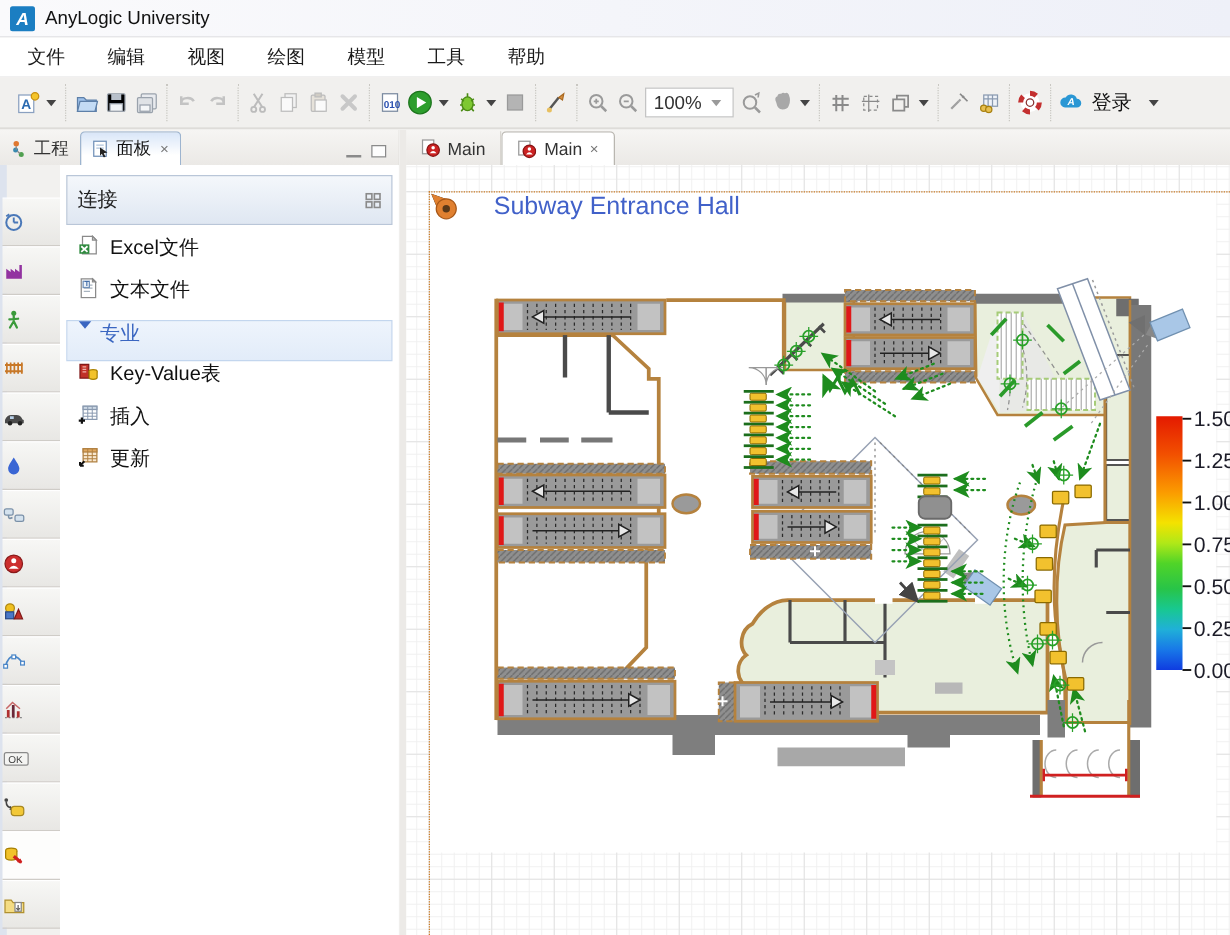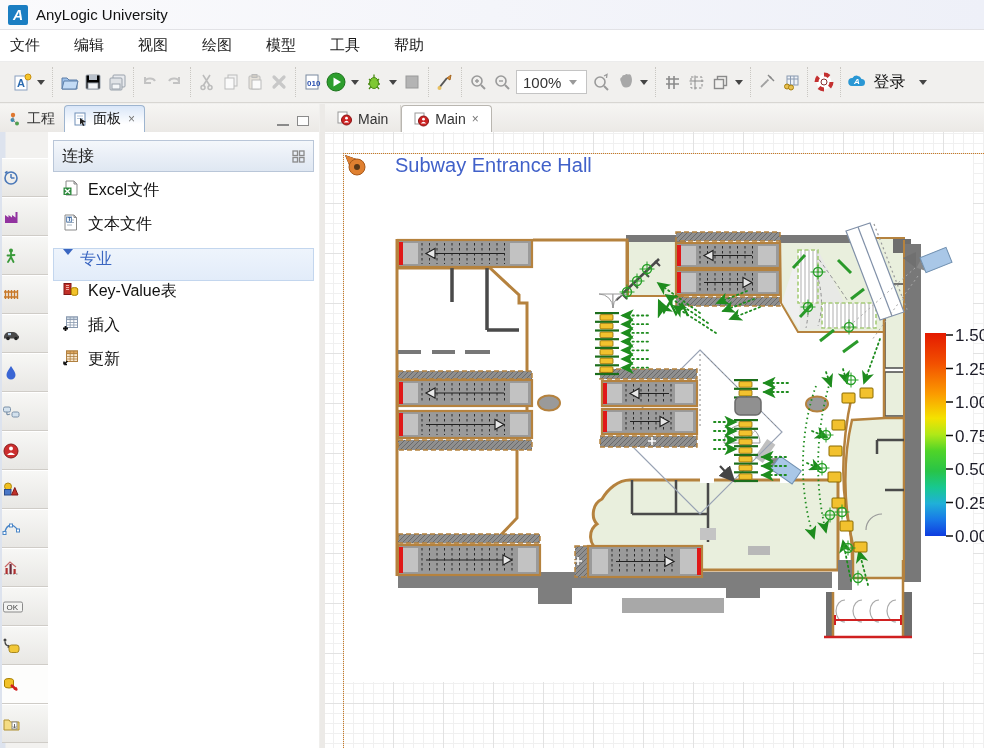--- a/index.html
+++ b/index.html
@@ -2,21 +2,21 @@
 <html><head>
 <meta charset="utf-8">
 <style>
   *{margin:0;padding:0;box-sizing:border-box}
   html,body{width:984px;height:748px;overflow:hidden;font-family:"Liberation Sans",sans-serif;background:#f0efed;font-size:14px;color:#222}
   
   #titlebar{position:absolute;left:0;top:0;width:984px;height:30px;background:linear-gradient(90deg,#fafafc,#eef0f8);display:flex;align-items:center;padding-left:8px;border-bottom:1px solid #e2e2e6}
   #al-logo{width:20px;height:20px;background:#1b7ec2;border-radius:2px;color:#fff;font-weight:bold;font-size:14px;display:flex;align-items:center;justify-content:center;font-style:italic;margin-right:8px}
   #win-title{font-size:15px;color:#111}
   
-  #menubar{position:absolute;left:0;top:30px;width:984px;height:32px;background:#fff;display:flex;align-items:center;border-bottom:1px solid #ececec}
+  #menubar{position:absolute;left:0;top:30px;width:984px;height:32px;background:#fff;display:flex;align-items:center;padding-left:12px;border-bottom:1px solid #ececec}
   .menu-item{font-size:15px;padding:4px 10px;margin-right:14px;color:#1a1a1a;cursor:default}
   
   #toolbar{position:absolute;left:0;top:62px;width:984px;height:41px;background:#f1f0ee;border-bottom:1px solid #d8d6d2;display:flex;align-items:center;padding-left:6px}
   .tgroup{display:flex;align-items:center;padding:0 4px;border-left:1px dotted #c9c7c2;height:30px}
   .tgroup:first-child{border-left:none}
   .tbtn{width:24px;height:24px;display:flex;align-items:center;justify-content:center;border-radius:3px}
   .caret{width:0;height:0;border-left:4px solid transparent;border-right:4px solid transparent;border-top:5px solid #444;margin:0 3px}
   .caret.dis{border-top-color:#9a9a9a}
   #zoom-combo{background:#fff;border:1px solid #c4c4c4;height:24px;display:flex;align-items:center;padding:0 6px;font-size:15px;color:#333;margin:0 2px}
   #zoom-combo .caret{margin-left:8px}
@@ -32,21 +32,21 @@
   #panel-winbtns{margin-left:auto;display:flex;gap:8px;padding:0 10px 6px 0}
   .winbtn{width:12px;height:10px;border:1px solid #8a8a8a;background:#fdfdfd}
   .winbtn.min{height:3px;margin-top:7px;border:none;border-bottom:2px solid #8a8a8a;background:none}
   #panel-body{position:absolute;left:0;top:28px;width:319px;height:616px;background:#fff}
   
   #strip{position:absolute;left:0;top:0;width:48px;height:616px;background:linear-gradient(90deg,#dde3ee 0,#dde3ee 5px,#f2f1ef 6px);padding-top:26px}
   .sbtn{width:46px;height:39px;margin-left:2px;display:flex;align-items:center;justify-content:flex-start;background:linear-gradient(#f7f7f5,#e8e7e4);border-bottom:1px solid #cfccc7;border-top:1px solid #fff}
   .sbtn.selected{background:#fdfdfc;border-right:1px solid #fdfdfc;width:47px}
   
   #palette{position:absolute;left:48px;top:0;width:271px;height:616px;background:#fff}
-  #palette-header{margin:8px 5px 0 5px;height:32px;background:linear-gradient(#f4f7fb,#dfe7f2);border:1px solid #b9c6d8;display:flex;align-items:center;padding:0 8px;font-size:16px;color:#222}
+  #palette-header{margin:8px 5px 0 5px;height:40px;background:linear-gradient(#f4f7fb,#dfe7f2);border:1px solid #b9c6d8;display:flex;align-items:center;padding:0 8px;font-size:16px;color:#222}
   #palette-header .grid-ic{margin-left:auto}
   .prow{display:flex;height:34px;padding-left:14px;gap:9px;font-size:16px;color:#111}
   .prow .pic{width:17px;height:17px;flex:0 0 17px}
   .section-row{height:33px;display:flex;align-items:flex-start;gap:7px;margin:0 5px;padding-left:9px;background:linear-gradient(#eef4fc,#e2ecf9);border:1px solid #c3d6ee;color:#3a66c1;font-size:16px}
   .tri-down{width:0;height:0;border-left:5px solid transparent;border-right:5px solid transparent;border-top:6px solid #3a66c1}
   
   #sash{position:absolute;left:320px;top:0;width:5px;height:644px;background:#eceae7}
   
   #editor{position:absolute;left:325px;top:0;width:659px;height:644px}
   #editor-tabs{position:absolute;left:0;top:0;width:659px;height:28px;background:linear-gradient(#f6f5f3,#ebe9e6);display:flex;align-items:flex-end}

